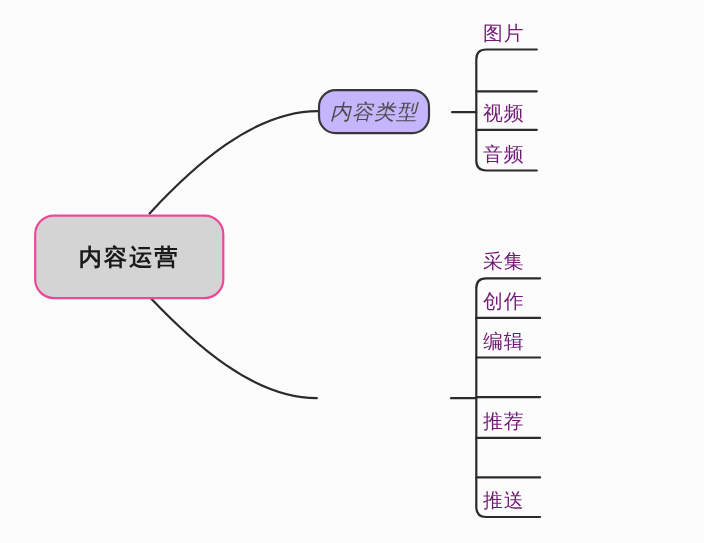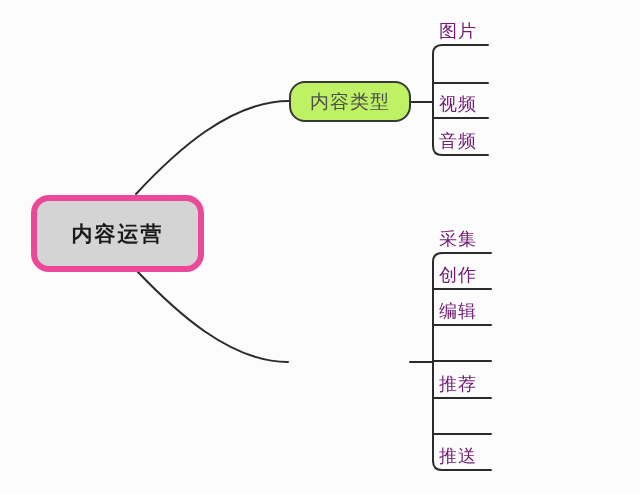--- a/index.html
+++ b/index.html
@@ -27,36 +27,37 @@
     justify-content: center;
     box-sizing: border-box;
     cursor: default;
   }
   .root-node {
     left: 31px;
     top: 195px;
     width: 173px;
     height: 77px;
     background: #d4d4d4;
-    border: 6px solid #ec4899;
+    border: 2px solid #ec4899;
     border-radius: 18px;
     font-size: 21px;
     font-weight: bold;
     letter-spacing: 2px;
     color: #1a1a1a;
   }
   .branch-node {
-    width: 122px;
+    width: 102px;
     height: 41px;
-    background: #bef264;
+    background: #c4b5fd;
     border: 2px solid #383838;
     border-radius: 16px;
     font-size: 19px;
     letter-spacing: 1px;
     color: #4d4d4d;
+    font-style: italic;
   }
   .branch-top    { left: 289px; top: 81px; }
   .branch-bottom { left: 288px; top: 341px; }
   .leaf {
     position: absolute;
     left: 439px;
     width: 54px;
     height: 26px;
     line-height: 26px;
     font-size: 18px;

